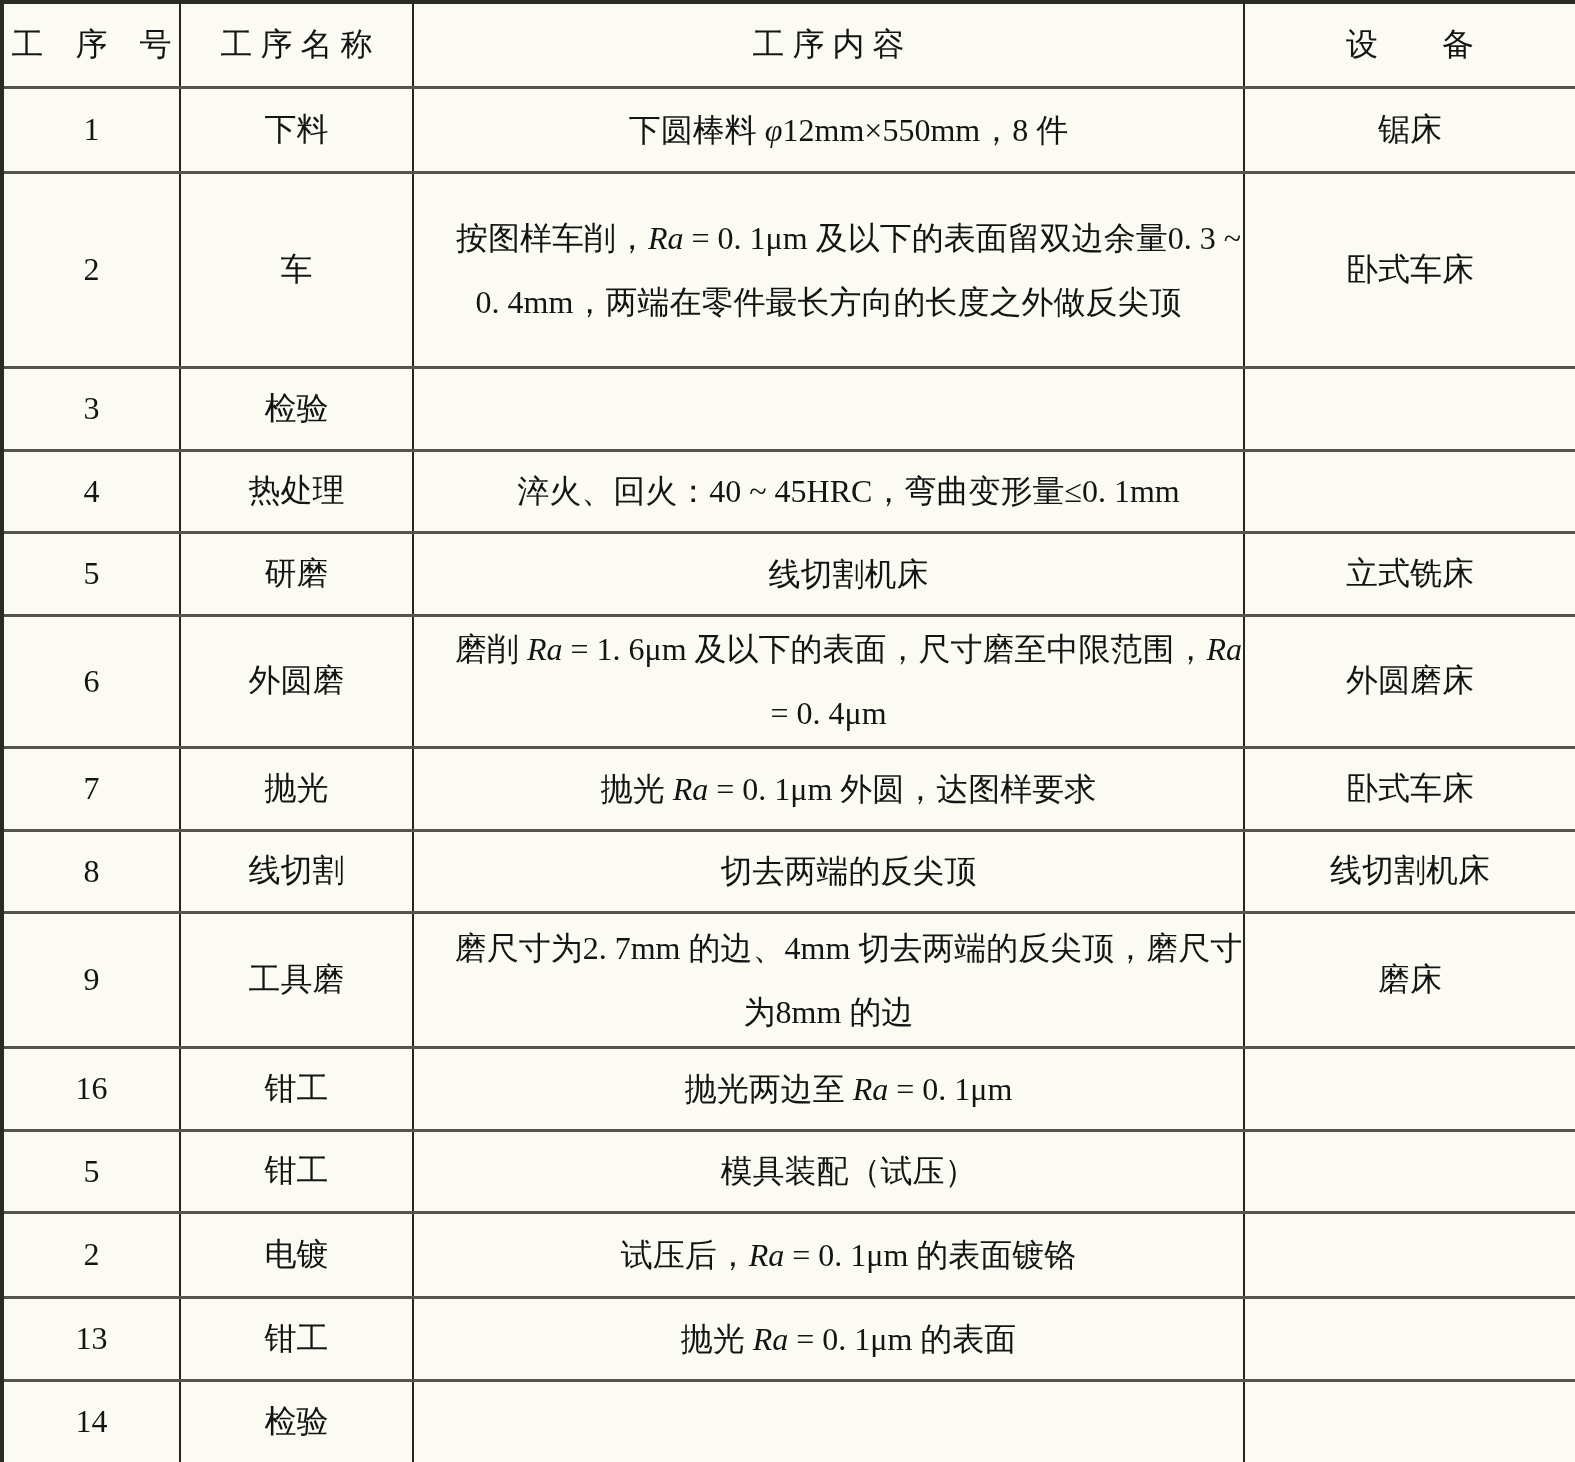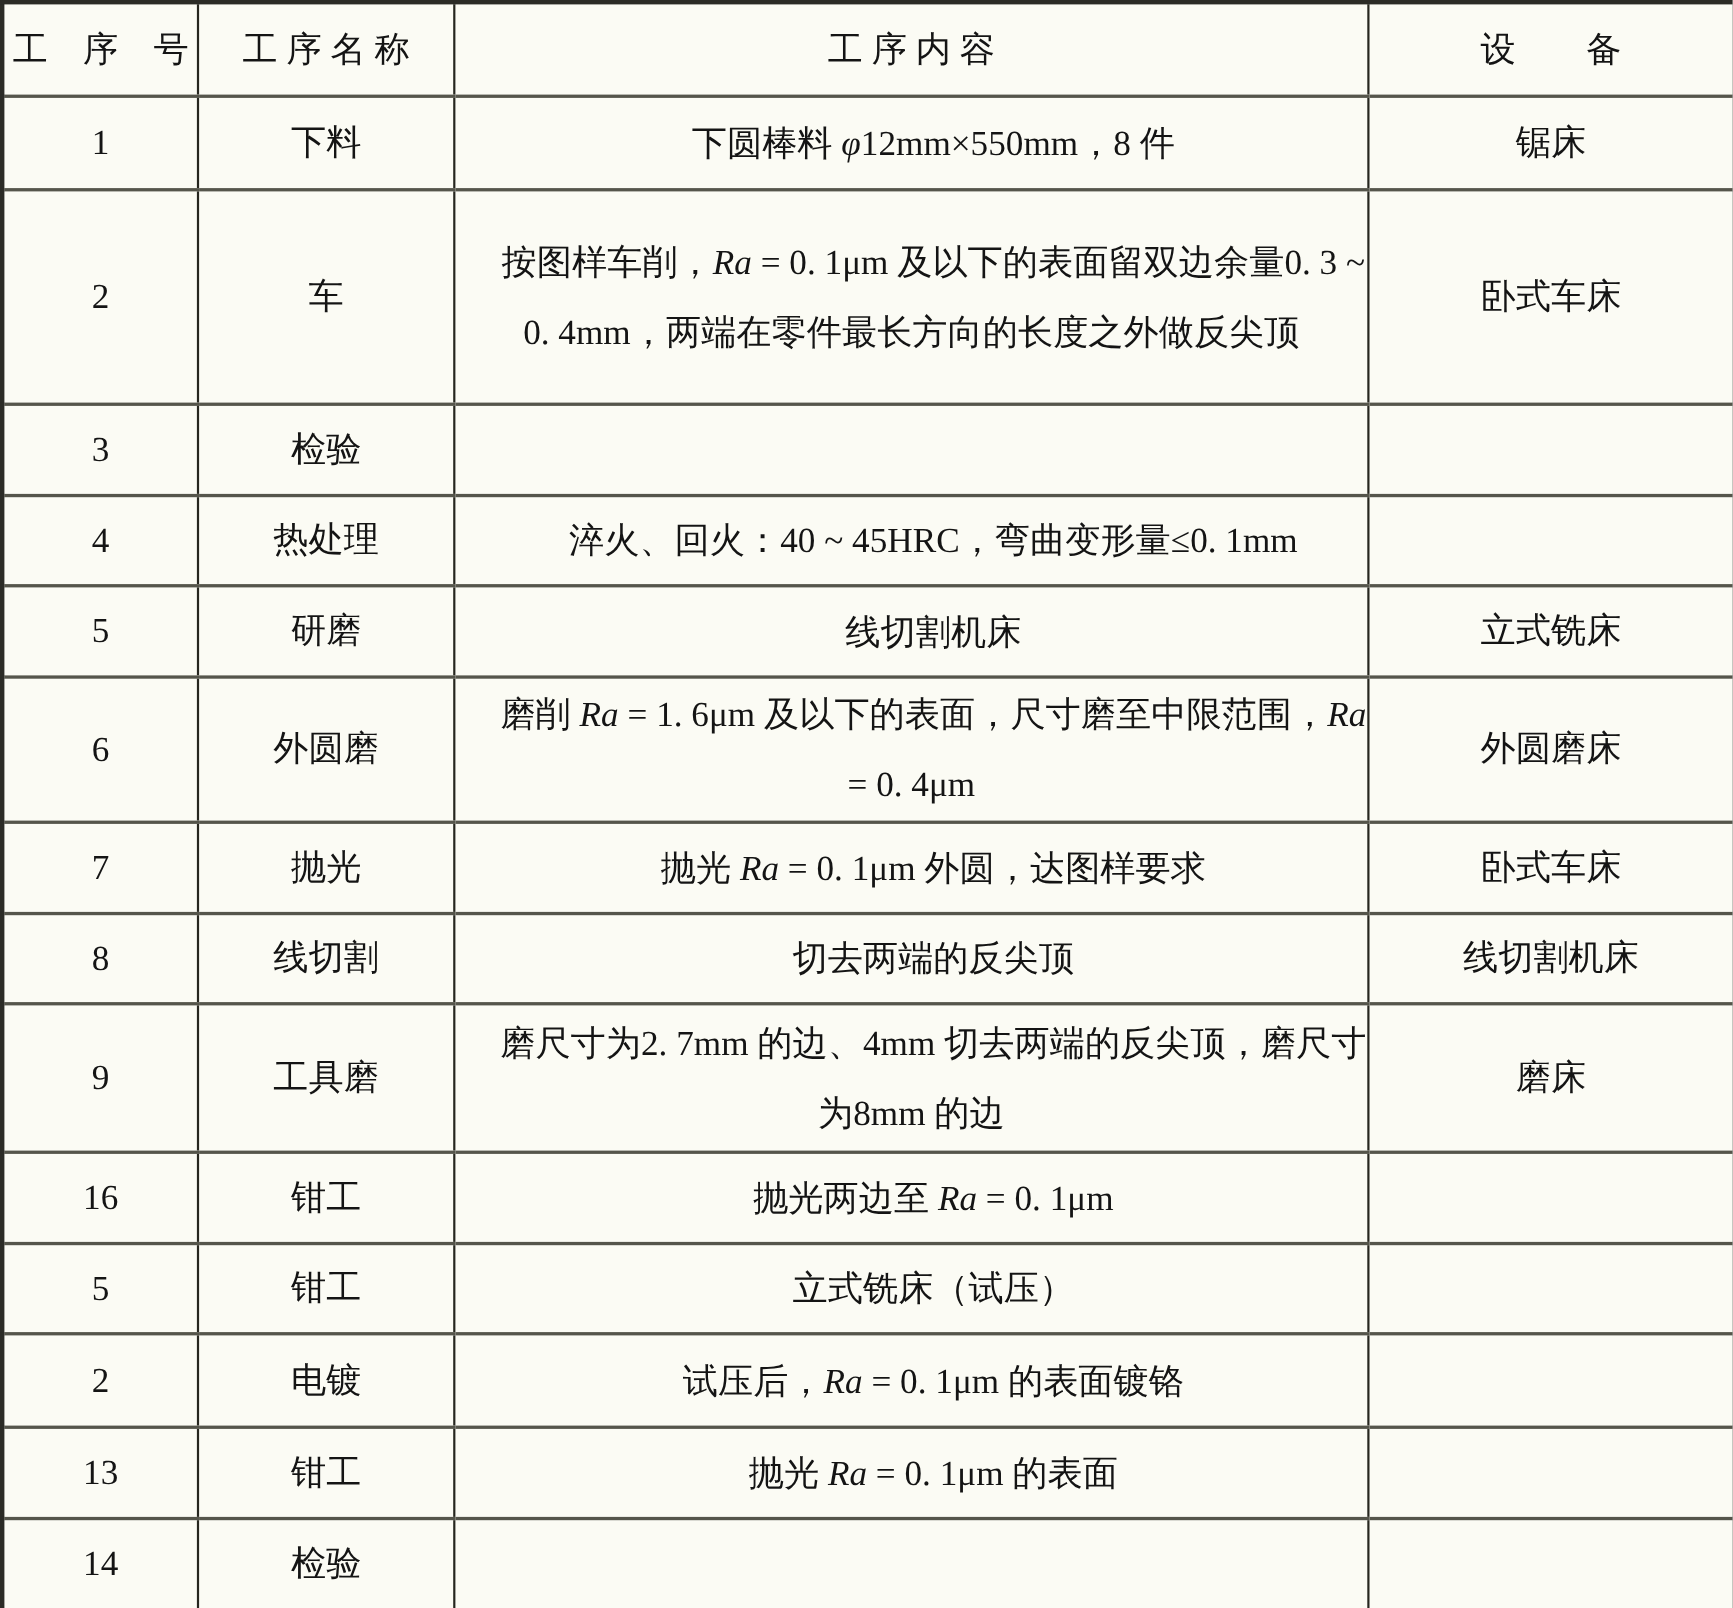--- a/index.html
+++ b/index.html
@@ -137,21 +137,21 @@
       </tr>
       <tr style="height:83px">
         <td class="c-no">16</td>
         <td class="c-name">钳工</td>
         <td class="c-content">抛光两边至 <i>Ra</i> = 0. 1μm</td>
         <td class="c-equip"></td>
       </tr>
       <tr style="height:82px">
         <td class="c-no">5</td>
         <td class="c-name">钳工</td>
-        <td class="c-content">立式铣床（试压）</td>
+        <td class="c-content">模具装配（试压）</td>
         <td class="c-equip"></td>
       </tr>
       <tr style="height:85px">
         <td class="c-no">2</td>
         <td class="c-name">电镀</td>
         <td class="c-content">试压后，<i>Ra</i> = 0. 1μm 的表面镀铬</td>
         <td class="c-equip"></td>
       </tr>
       <tr style="height:83px">
         <td class="c-no">13</td>

